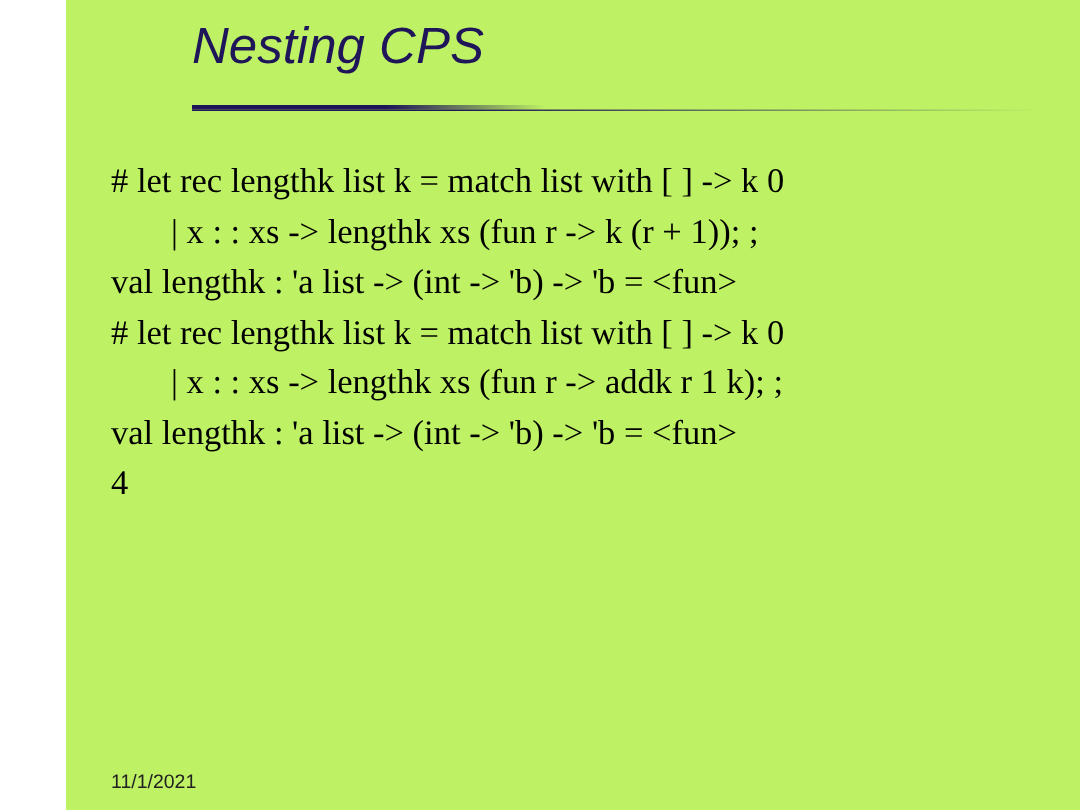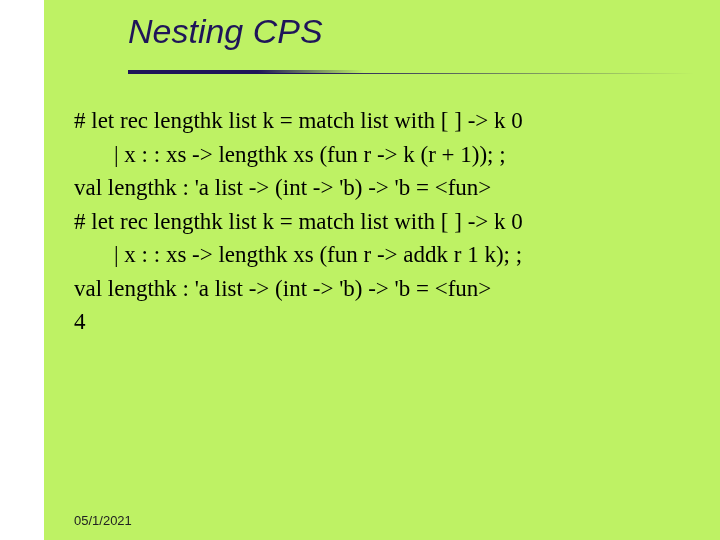--- a/index.html
+++ b/index.html
@@ -82,16 +82,16 @@
   <div class="body-block">
     <div class="line"># let rec lengthk list k = match list with [ ] -&gt; k 0</div>
     <div class="line indent1">| x : : xs -&gt; lengthk xs (fun r -&gt; k (r + 1)); ;</div>
     <div class="line">val lengthk : 'a list -&gt; (int -&gt; 'b) -&gt; 'b = &lt;fun&gt;</div>
     <div class="line"># let rec lengthk list k = match list with [ ] -&gt; k 0</div>
     <div class="line indent1">| x : : xs -&gt; lengthk xs (fun r -&gt; addk r 1 k); ;</div>
     <div class="line">val lengthk : 'a list -&gt; (int -&gt; 'b) -&gt; 'b = &lt;fun&gt;</div>
     <div class="line">4</div>
   </div>
 
-  <div class="footer-date">05/1/2021</div>
+  <div class="footer-date">11/1/2021</div>
   <div class="footer-page">22</div>
 
 </div>
 
 </body></html>

